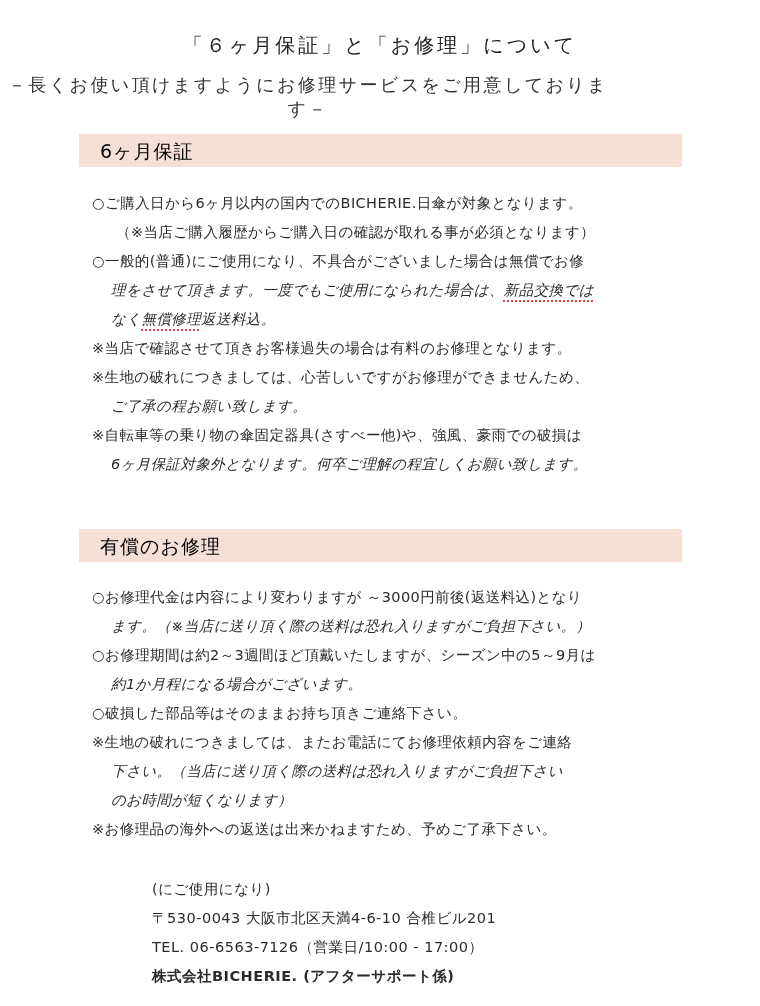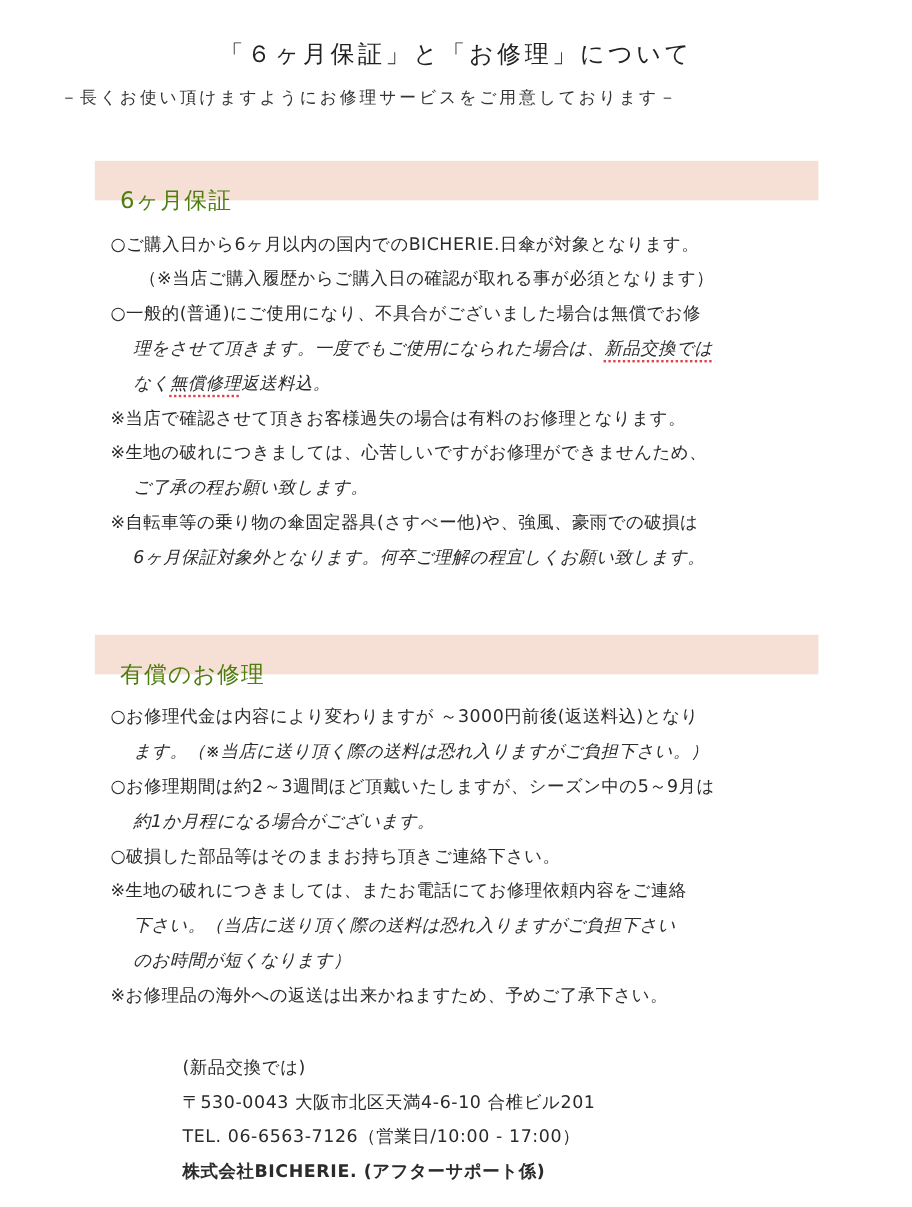--- a/index.html
+++ b/index.html
@@ -7,28 +7,28 @@
       width: 760px; height: 1006px; overflow: hidden; position: relative;
       font-family: "DejaVu Sans", "Liberation Sans", sans-serif;
       color: #2b2b2b;
     }
     .title {
       position: absolute; left: 0; top: 32px; width: 760px; text-align: center;
       font-size: 20px; letter-spacing: 3px; color: #222; font-weight: normal;
     }
     .subtitle {
       position: absolute; left: 0; top: 73px; width: 616px; text-align: center;
-      font-size: 14px; letter-spacing: 2.4px; color: #333;
+      font-size: 18px; letter-spacing: 2.4px; color: #333;
     }
     .band {
       position: absolute; left: 79px; width: 603px; height: 33px;
       background: #f6e0d6;
     }
     .band span {
-      position: absolute; left: 21px; top: 20px; font-size: 19px; color: #4d7c0f;
+      position: absolute; left: 21px; top: 5px; font-size: 19px; color: #000000;
       letter-spacing: 1px;
     }
     .body-block { position: absolute; left: 92px; width: 590px; font-size: 14.5px; color: #2b2b2b; }
     .line { position: absolute; left: 0; white-space: nowrap; letter-spacing: 0.4px; }
     .ind1 { left: 19px; font-style: italic; }
     .ind2 { left: 24px; }
     .ul { text-decoration: underline dotted #e2434a; text-underline-offset: 5px; text-decoration-thickness: 2px; }
     .address { position: absolute; left: 152px; font-size: 14.5px; color: #2b2b2b; }
     .address .line { letter-spacing: 0.5px; }
   </style>
@@ -69,17 +69,17 @@
   <div class="line" style="top:646px;">○お修理期間は約2～3週間ほど頂戴いたしますが、シーズン中の5～9月は</div>
   <div class="line ind1" style="top:675px;">約1か月程になる場合がございます。</div>
   <div class="line" style="top:704px;">○破損した部品等はそのままお持ち頂きご連絡下さい。</div>
   <div class="line" style="top:733px;">※生地の破れにつきましては、またお電話にてお修理依頼内容をご連絡</div>
   <div class="line ind1" style="top:762px;">下さい。（当店に送り頂く際の送料は恐れ入りますがご負担下さい</div>
   <div class="line ind1" style="top:791px;">のお時間が短くなります）</div>
   <div class="line" style="top:820px;">※お修理品の海外への返送は出来かねますため、予めご了承下さい。</div>
 </div>
 
 <div class="address" style="top:0;">
-  <div class="line" style="top:880px;">(新品交換では)</div>
+  <div class="line" style="top:880px;">(にご使用になり)</div>
   <div class="line" style="top:909px;">〒530-0043  大阪市北区天満4-6-10 合椎ビル201</div>
   <div class="line" style="top:938px;">TEL. 06-6563-7126（営業日/10:00 - 17:00）</div>
   <div class="line" style="top:967px;font-weight:bold;">株式会社BICHERIE. (アフターサポート係)</div>
 </div>
 
 </body></html>

